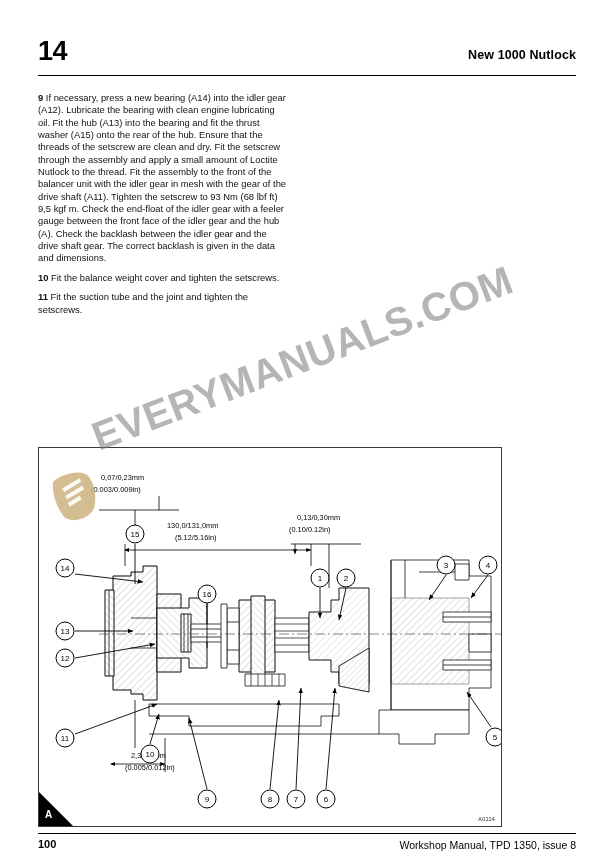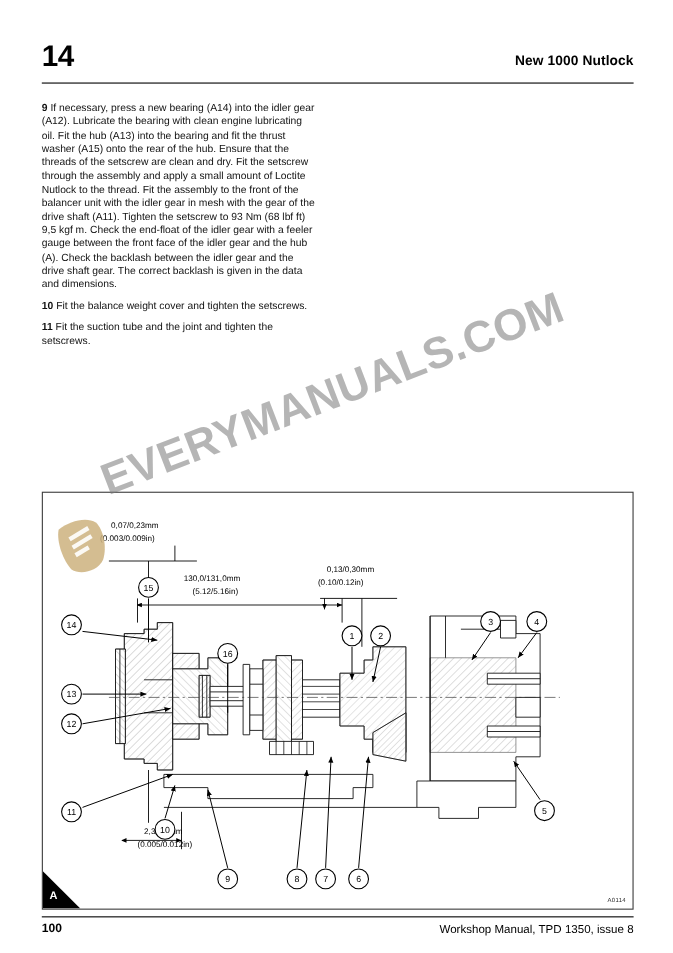--- a/index.html
+++ b/index.html
@@ -109,21 +109,21 @@
     width: 46px;
     height: 52px;
     transform: rotate(-21deg);
   }
 
   
   .figure-box {
     position: absolute;
     left: 38px;
     top: 447px;
-    width: 538px;
+    width: 464px;
     height: 380px;
     border: 1px solid #3b3b3b;
     box-sizing: border-box;
     background: transparent;
     overflow: hidden;
   }
   .figure-svg {
     position: absolute;
     left: 0;
     top: 0;

